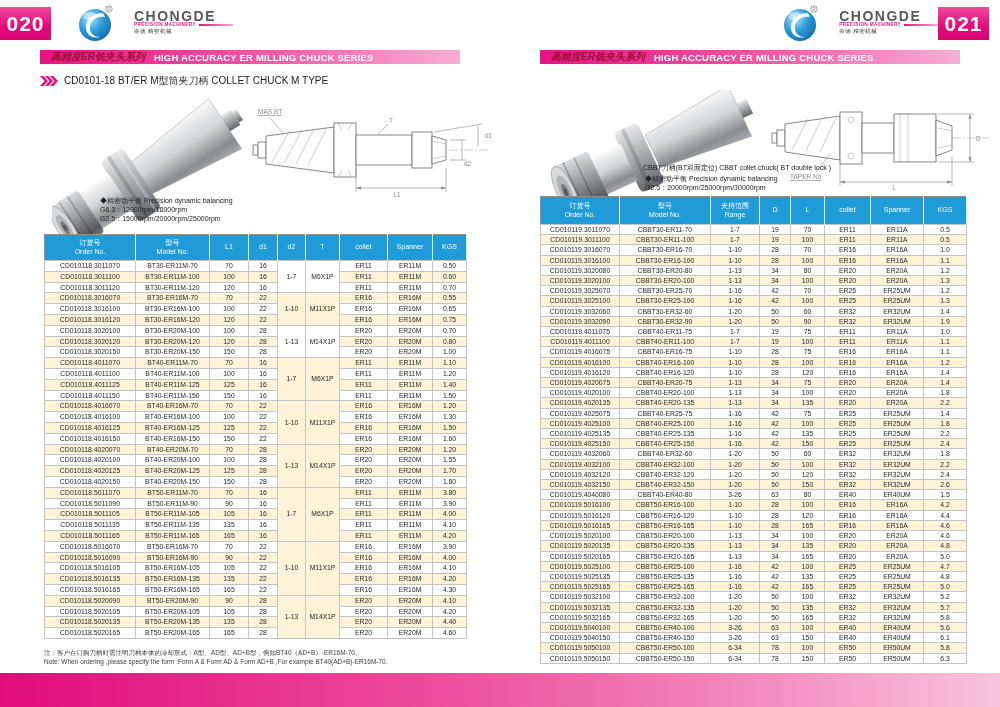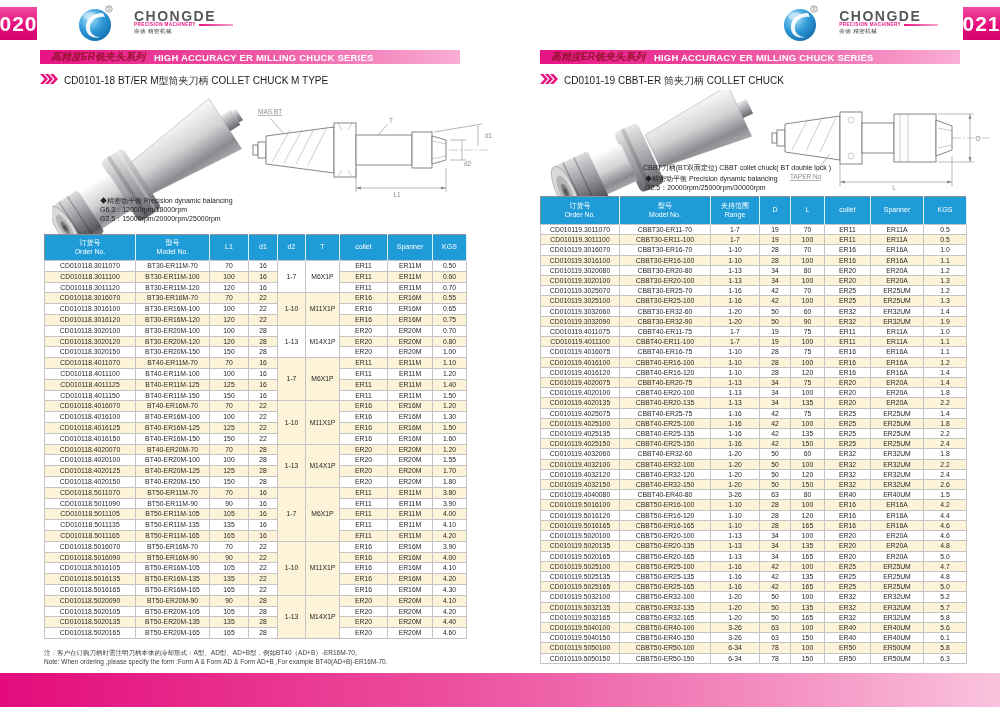--- a/index.html
+++ b/index.html
@@ -2,44 +2,44 @@
 <html><head>
 <meta charset="utf-8">
 <style>
   html,body{margin:0;padding:0;}
   body{width:1000px;height:707px;position:relative;background:#fff;overflow:hidden;
        font-family:"Liberation Sans",sans-serif;-webkit-font-smoothing:antialiased;}
   .page{position:absolute;top:0;width:500px;height:707px;}
   #page-left{left:0;} #page-right{left:500px;}
 
   
-  .pageno{position:absolute;top:7px;width:37px;height:33px;color:#fff;font-size:21px;font-weight:bold;
+  .pageno{position:absolute;top:7px;width:51px;height:33px;color:#fff;font-size:21px;font-weight:bold;
           display:flex;align-items:center;justify-content:center;letter-spacing:1px;
           background:linear-gradient(180deg,#f04b9e,#e5087a 60%,#d40570);}
   #page-left .pageno{left:0;}
-  #page-right .pageno{right:0;}
+  #page-right .pageno{right:11px;}
 
   
   .logo{position:absolute;top:5px;display:flex;gap:20px;align-items:flex-start;}
   #page-left .logo{left:78px;} #page-right .logo{right:62px;}
   .logo-text{position:relative;padding-top:5px;}
   .logo-name{font-size:14px;font-weight:bold;color:#57585a;letter-spacing:1.5px;line-height:12px;}
   .logo-sub{font-size:4.6px;color:#e8127f;font-weight:bold;letter-spacing:.4px;white-space:nowrap;}
   .logo-sub::after{content:"";display:inline-block;width:34px;height:2.5px;background:linear-gradient(90deg,#e8127f,#f6a7cd);margin-left:3px;vertical-align:middle;}
   .logo-cn{font-size:5.5px;color:#3a3a3a;margin-top:1px;letter-spacing:.5px;}
 
   
   .series-bar{position:absolute;top:50px;left:40px;width:420px;height:14px;
               background:linear-gradient(90deg,#e81384,#ef5ba6 55%,#f9aed4);
               display:flex;align-items:center;gap:9px;padding-left:11px;box-sizing:border-box;}
   .series-zh{color:#9c1034;font-weight:bold;font-size:10px;white-space:nowrap;font-style:italic;}
   .series-en{color:#fff;font-weight:bold;font-size:9.5px;white-space:nowrap;letter-spacing:.2px;}
 
   
-  .subtitle-row{position:absolute;top:74px;left:40px;display:flex;align-items:flex-start;gap:6px;}
+  .subtitle-row{position:absolute;top:74px;left:40px;display:flex;align-items:center;gap:6px;}
   .subtitle-text{font-size:10px;color:#1c1c1c;white-space:nowrap;}
 
   
   .photo,.drawing{position:absolute;overflow:hidden;}
   .dim-text{font-size:6.5px;fill:#8a8a8a;}
   .dim-line{stroke:#8a8a8a;stroke-width:.6;fill:none;}
   .outline{stroke:#787878;stroke-width:.9;fill:#fff;}
   .thin{stroke:#999;stroke-width:.5;fill:none;}
 
   
@@ -594,28 +594,20 @@
       <div class="logo-sub">PRECISION MACHINERY</div>
       <div class="logo-cn">崇德 精密机械</div>
     </div>
   </div>
 
   <div class="series-bar">
     <span class="series-zh">高精度ER铣夹头系列</span>
     <span class="series-en">HIGH ACCURACY ER MILLING CHUCK SERIES</span>
   </div>
 
-  <div class="subtitle-row">
-    <svg width="18" height="10" viewBox="0 0 18 10">
-      <polygon points="0,0 3.4,0 8,5 3.4,10 0,10 4.6,5" fill="#e8127f"></polygon>
-      <polygon points="5,0 8.4,0 13,5 8.4,10 5,10 9.6,5" fill="#e8127f"></polygon>
-      <polygon points="10,0 13.4,0 18,5 13.4,10 10,10 14.6,5" fill="#e8127f"></polygon>
-    </svg>
-    <span class="subtitle-text">CD0101-19  CBBT-ER 筒夹刀柄  COLLET CHUCK</span>
-  </div>
 
   <svg class="photo" style="left:42px;top:90px" width="215" height="120" viewBox="0 0 215 120">
     <g transform="translate(118,58) rotate(-25)">
       <polygon points="-8,-18 88,-28 88,28 -8,18" fill="url(#gLight)" stroke="#8d8f92" stroke-width=".4"></polygon>
       <rect x="88" y="-8" width="11" height="16" fill="url(#gDark)"></rect>
       <rect x="-36" y="-33" width="26" height="66" rx="5" fill="url(#gDark)"></rect>
       <rect x="-28" y="-33" width="4" height="66" fill="#000" opacity=".15"></rect>
       <rect x="-68" y="-20" width="34" height="40" fill="url(#gLight)"></rect>
       <rect x="-104" y="-28" width="37" height="56" rx="4" fill="url(#gNut)"></rect>
       <line x1="-94" y1="-28" x2="-94" y2="28" stroke="#000" opacity=".25" stroke-width="1.4"></line>

